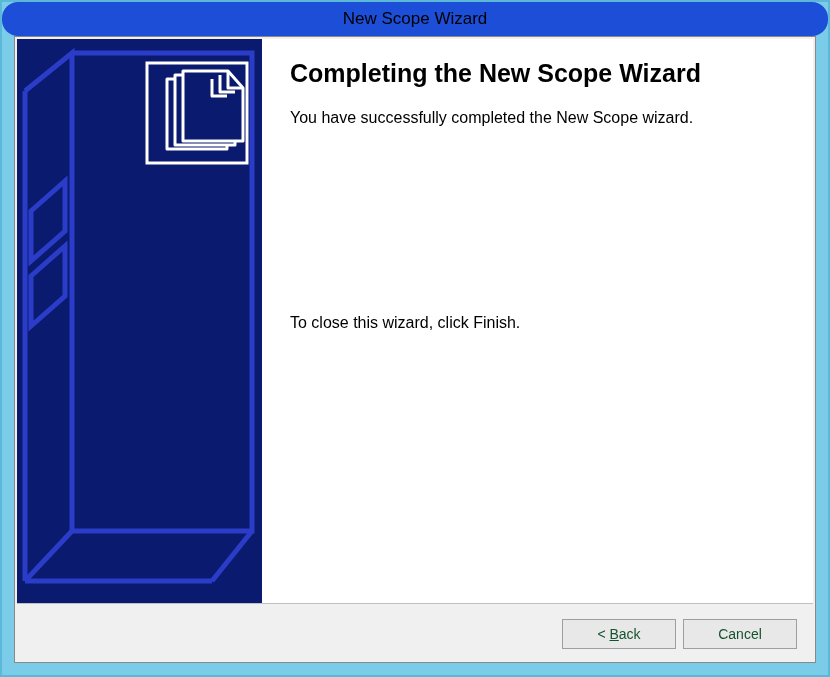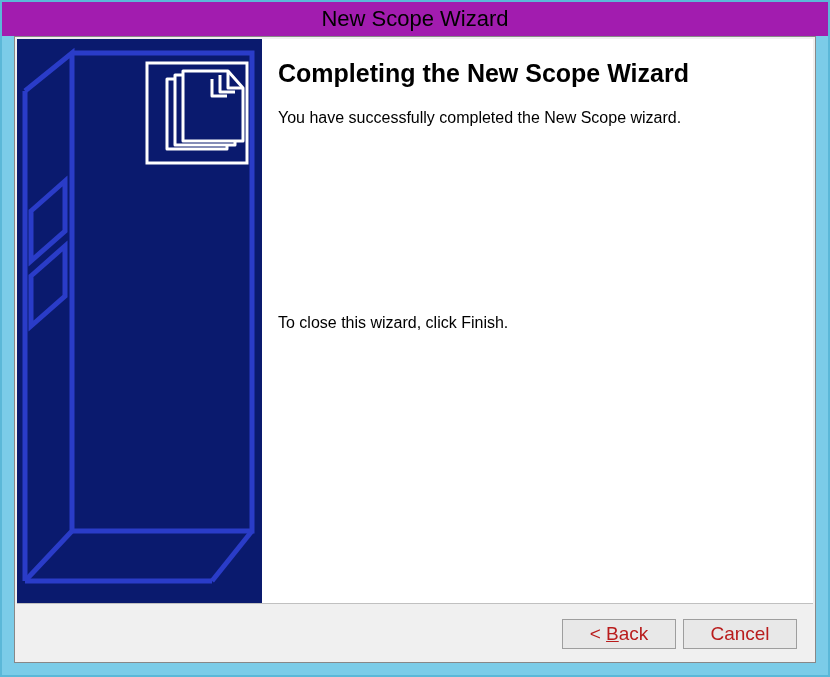--- a/index.html
+++ b/index.html
@@ -17,26 +17,27 @@
     .window {
       width: 830px;
       height: 677px;
       background: #7bcce8;
       border: 2px solid #5bb8d8;
       display: flex;
       flex-direction: column;
     }
     .titlebar {
       height: 36px;
-      background: #a21caf;
+      background: #1d4ed8;
       display: flex;
       align-items: center;
       justify-content: center;
-      font-size: 22px;
+      font-size: 17px;
       color: #000;
+      border-radius: 16px;
     }
     .content-outer {
       flex: 1;
       background: #7bcce8;
       padding: 0 12px 12px 12px;
       display: flex;
       flex-direction: column;
     }
     .content-inner {
       flex: 1;
@@ -58,21 +59,21 @@
       position: relative;
       overflow: hidden;
       flex-shrink: 0;
     }
     .sidebar svg {
       width: 100%;
       height: 100%;
     }
     .right-pane {
       flex: 1;
-      padding: 20px 28px 20px 16px;
+      padding: 20px 28px 20px 28px;
       background: #fff;
     }
     .heading {
       font-size: 25px;
       font-weight: bold;
       color: #000;
       line-height: 1.15;
       margin-bottom: 20px;
     }
     .body-text {
@@ -92,22 +93,22 @@
       justify-content: flex-end;
       padding-right: 18px;
       gap: 0;
     }
     .btn {
       height: 30px;
       min-width: 114px;
       background: #e8e8e8;
       border: 1px solid #9e9e9e;
       font-family: inherit;
-      font-size: 19px;
-      color: #b91c1c;
+      font-size: 14px;
+      color: #14532d;
       cursor: pointer;
       padding: 0 8px;
     }
     .btn-finish {
       border: 1px dotted #000;
       outline: 1px solid #9e9e9e;
     }
     .finish-wrap {
       border: 4px solid #e60000;
       padding: 3px;

